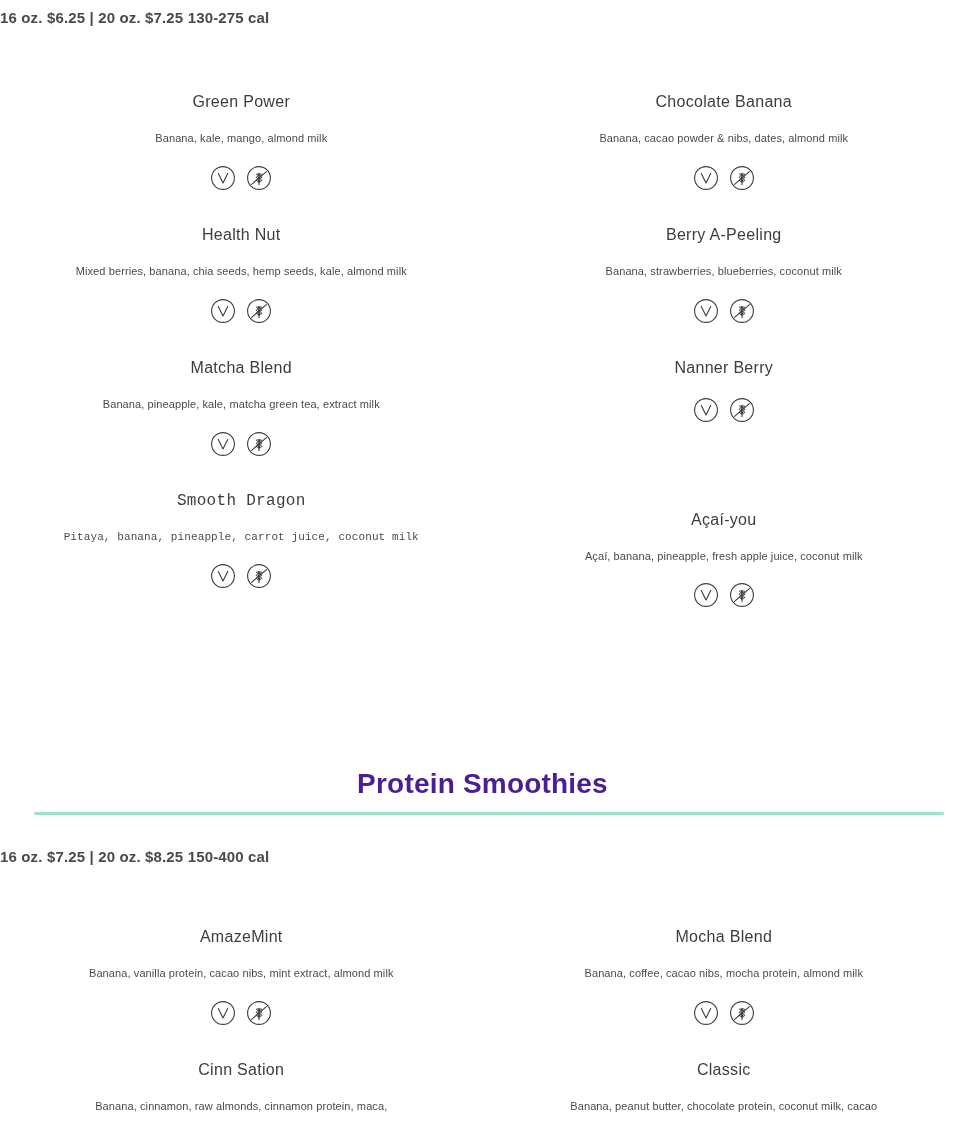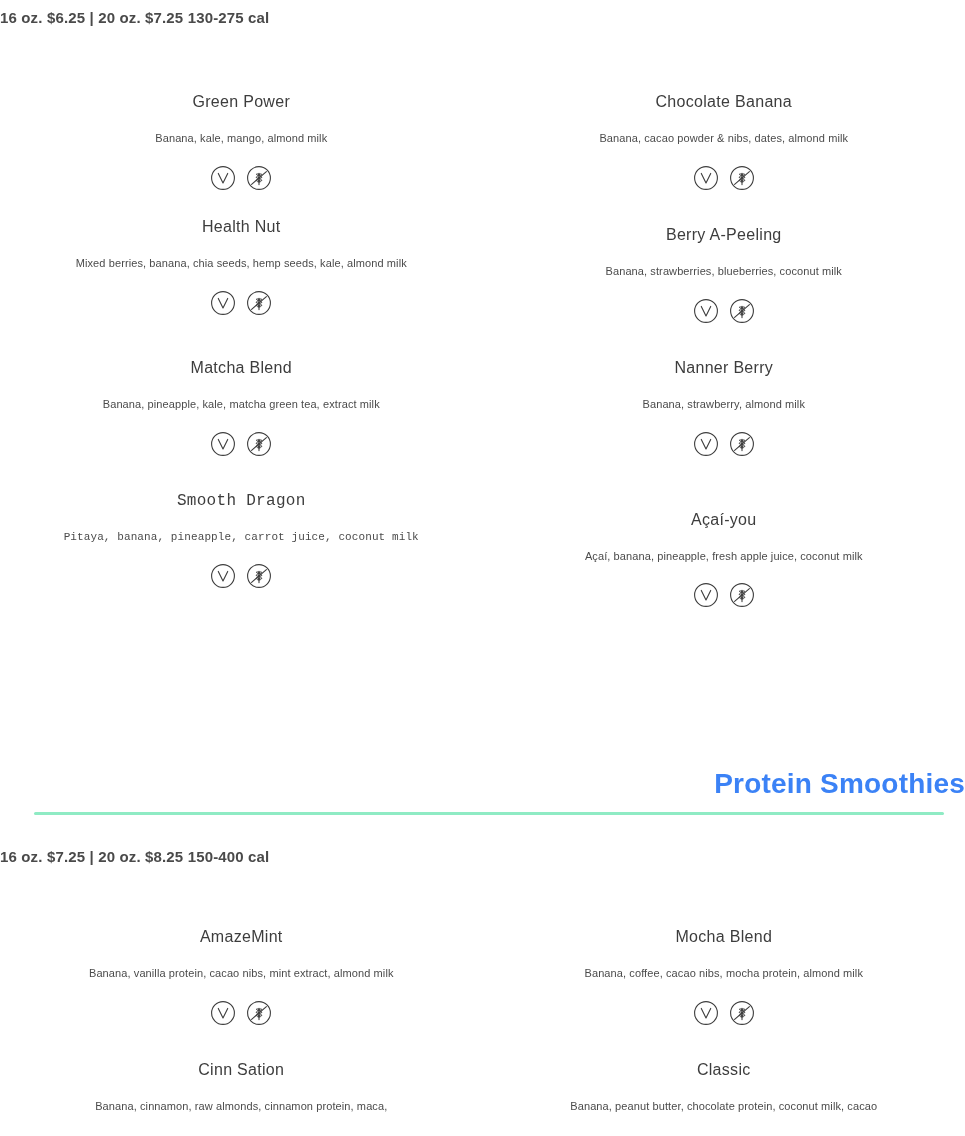--- a/index.html
+++ b/index.html
@@ -138,21 +138,21 @@
           <path d="M13 9.6 c1.5 -1.1 2.6 -0.5 2.6 -0.5 s-0.3 1.5 -2.6 1.9z" fill="none" stroke="#3d3d3d" stroke-width="1"></path>
           <path d="M13 12.6 c-1.6 -1.2 -2.9 -0.6 -2.9 -0.6 s0.3 1.7 2.9 2.1z" fill="none" stroke="#3d3d3d" stroke-width="1"></path>
           <path d="M13 12.6 c1.6 -1.2 2.9 -0.6 2.9 -0.6 s-0.3 1.7 -2.9 2.1z" fill="none" stroke="#3d3d3d" stroke-width="1"></path>
           <path d="M13 15.6 c-1.6 -1.2 -2.9 -0.6 -2.9 -0.6 s0.3 1.7 2.9 2.1z" fill="none" stroke="#3d3d3d" stroke-width="1"></path>
           <path d="M13 15.6 c1.6 -1.2 2.9 -0.6 2.9 -0.6 s-0.3 1.7 -2.9 2.1z" fill="none" stroke="#3d3d3d" stroke-width="1"></path>
           <path d="M5.6 19.4 L20.4 6.6" fill="none" stroke="#3d3d3d" stroke-width="1.1" stroke-linecap="round"></path>
         </svg>
       </div>
     </div>
 
-    <div class="menu-item" style="margin-top:26px;">
+    <div class="menu-item" style="margin-top:34px;">
       <div class="item-name">Health Nut</div>
       <div class="item-desc" style="margin-top:19px;">Mixed berries, banana, chia seeds, hemp seeds, kale, almond milk</div>
       <div class="badges" style="margin-top:19px;">
         <svg class="badge" viewBox="0 0 26 26">
           <circle cx="13" cy="13" r="11.4" fill="none" stroke="#3d3d3d" stroke-width="1.1"></circle>
           <path d="M8.3 8.4 L13 18 L17.7 8.4" fill="none" stroke="#3d3d3d" stroke-width="1.1" stroke-linecap="round" stroke-linejoin="round"></path>
         </svg>
         <svg class="badge" viewBox="0 0 26 26">
           <circle cx="13" cy="13" r="11.4" fill="none" stroke="#3d3d3d" stroke-width="1.1"></circle>
           <path d="M13 19.6 L13 8.2" fill="none" stroke="#3d3d3d" stroke-width="1.1" stroke-linecap="round"></path>
@@ -206,21 +206,20 @@
           <path d="M13 12.6 c1.6 -1.2 2.9 -0.6 2.9 -0.6 s-0.3 1.7 -2.9 2.1z" fill="none" stroke="#3d3d3d" stroke-width="1"></path>
           <path d="M13 15.6 c-1.6 -1.2 -2.9 -0.6 -2.9 -0.6 s0.3 1.7 2.9 2.1z" fill="none" stroke="#3d3d3d" stroke-width="1"></path>
           <path d="M13 15.6 c1.6 -1.2 2.9 -0.6 2.9 -0.6 s-0.3 1.7 -2.9 2.1z" fill="none" stroke="#3d3d3d" stroke-width="1"></path>
           <path d="M5.6 19.4 L20.4 6.6" fill="none" stroke="#3d3d3d" stroke-width="1.1" stroke-linecap="round"></path>
         </svg>
       </div>
     </div>
 
     <div class="menu-item" style="margin-top:34px;">
       <div class="item-name">Nanner Berry</div>
-      <div class="item-desc" style="margin-top:19px;">Banana, strawberry, almond milk</div>
       <div class="badges" style="margin-top:19px;">
         <svg class="badge" viewBox="0 0 26 26">
           <circle cx="13" cy="13" r="11.4" fill="none" stroke="#3d3d3d" stroke-width="1.1"></circle>
           <path d="M8.3 8.4 L13 18 L17.7 8.4" fill="none" stroke="#3d3d3d" stroke-width="1.1" stroke-linecap="round" stroke-linejoin="round"></path>
         </svg>
         <svg class="badge" viewBox="0 0 26 26">
           <circle cx="13" cy="13" r="11.4" fill="none" stroke="#3d3d3d" stroke-width="1.1"></circle>
           <path d="M13 19.6 L13 8.2" fill="none" stroke="#3d3d3d" stroke-width="1.1" stroke-linecap="round"></path>
           <path d="M13 9.6 c-1.5 -1.1 -2.6 -0.5 -2.6 -0.5 s0.3 1.5 2.6 1.9z" fill="none" stroke="#3d3d3d" stroke-width="1"></path>
           <path d="M13 9.6 c1.5 -1.1 2.6 -0.5 2.6 -0.5 s-0.3 1.5 -2.6 1.9z" fill="none" stroke="#3d3d3d" stroke-width="1"></path>
@@ -272,21 +271,21 @@
           <path d="M13 12.6 c1.6 -1.2 2.9 -0.6 2.9 -0.6 s-0.3 1.7 -2.9 2.1z" fill="none" stroke="#3d3d3d" stroke-width="1"></path>
           <path d="M13 15.6 c-1.6 -1.2 -2.9 -0.6 -2.9 -0.6 s0.3 1.7 2.9 2.1z" fill="none" stroke="#3d3d3d" stroke-width="1"></path>
           <path d="M13 15.6 c1.6 -1.2 2.9 -0.6 2.9 -0.6 s-0.3 1.7 -2.9 2.1z" fill="none" stroke="#3d3d3d" stroke-width="1"></path>
           <path d="M5.6 19.4 L20.4 6.6" fill="none" stroke="#3d3d3d" stroke-width="1.1" stroke-linecap="round"></path>
         </svg>
       </div>
     </div>
 
   </div>
 
-  <div class="abs section-title" style="top:767px; color:#3b82f6;text-align:right;">Protein Smoothies</div>
+  <div class="abs section-title" style="top:767px; color:#4c1d95;">Protein Smoothies</div>
 
   <div class="section-rule" style="position:absolute; left:34px; top:812px; width:910px; background:#8FEBC4;"></div>
 
   <div class="abs price-line" style="top:848px;">16 oz. $7.25 | 20 oz. $8.25 150-400 cal</div>
 
   <div class="abs menu-grid" style="top:919px;margin-top:8px;">
 
     <div class="menu-item">
       <div class="item-name">AmazeMint</div>
       <div class="item-desc" style="margin-top:19px;">Banana, vanilla protein, cacao nibs, mint extract, almond milk</div>

